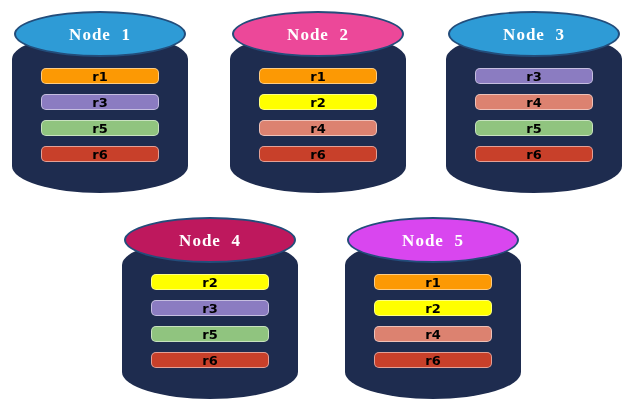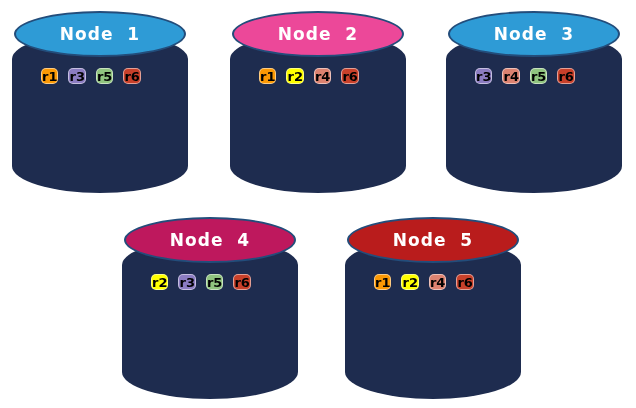--- a/index.html
+++ b/index.html
@@ -31,36 +31,37 @@
     left: 2px; right: 2px;
     top: 2px;
     height: 46px;
     border-radius: 50%;
     border-style: solid;
     border-width: 2px;
     box-sizing: border-box;
     display: flex;
     align-items: center;
     justify-content: center;
+    font-family: Liberation Serif, serif;
   }
   .node-label {
     color: #ffffff;
     font-size: 17px;
     font-weight: bold;
     letter-spacing: 1px;
     white-space: pre;
     line-height: 1;
   }
   .bars {
     position: absolute;
     left: 29px;
     top: 59px;
     width: 118px;
     display: flex;
-    flex-direction: row;
+    flex-direction: column;
     gap: 10px;
   }
   .bar {
     height: 16px;
     box-sizing: border-box;
     border-radius: 5px;
     border: 1px solid rgba(255, 255, 255, 0.5);
     display: flex;
     align-items: center;
     justify-content: center;
@@ -152,21 +153,21 @@
         <div class="bar" style="background: rgb(144, 196, 127);">
           <span style="color: rgb(0, 0, 0);">r5</span>
         </div>
         <div class="bar" style="background: rgb(200, 64, 42);">
           <span style="color: rgb(0, 0, 0);">r6</span>
         </div>
       </div>
     </div>
     <div class="node" style="left: 345px; top: 215px;">
       <div class="cyl-body" style="background: rgb(30, 44, 79);"></div>
-      <div class="cyl-top" style="background: #b91c1c; border-color: rgb(35, 77, 123);">
+      <div class="cyl-top" style="background: #d946ef; border-color: rgb(35, 77, 123);">
         <span class="node-label" style="color: rgb(255, 255, 255);">Node  5</span>
       </div>
       <div class="bars">
         <div class="bar" style="background: rgb(252, 153, 4);">
           <span style="color: rgb(0, 0, 0);">r1</span>
         </div>
         <div class="bar" style="background: rgb(255, 255, 0);">
           <span style="color: rgb(0, 0, 0);">r2</span>
         </div>
         <div class="bar" style="background: rgb(220, 130, 112);">

